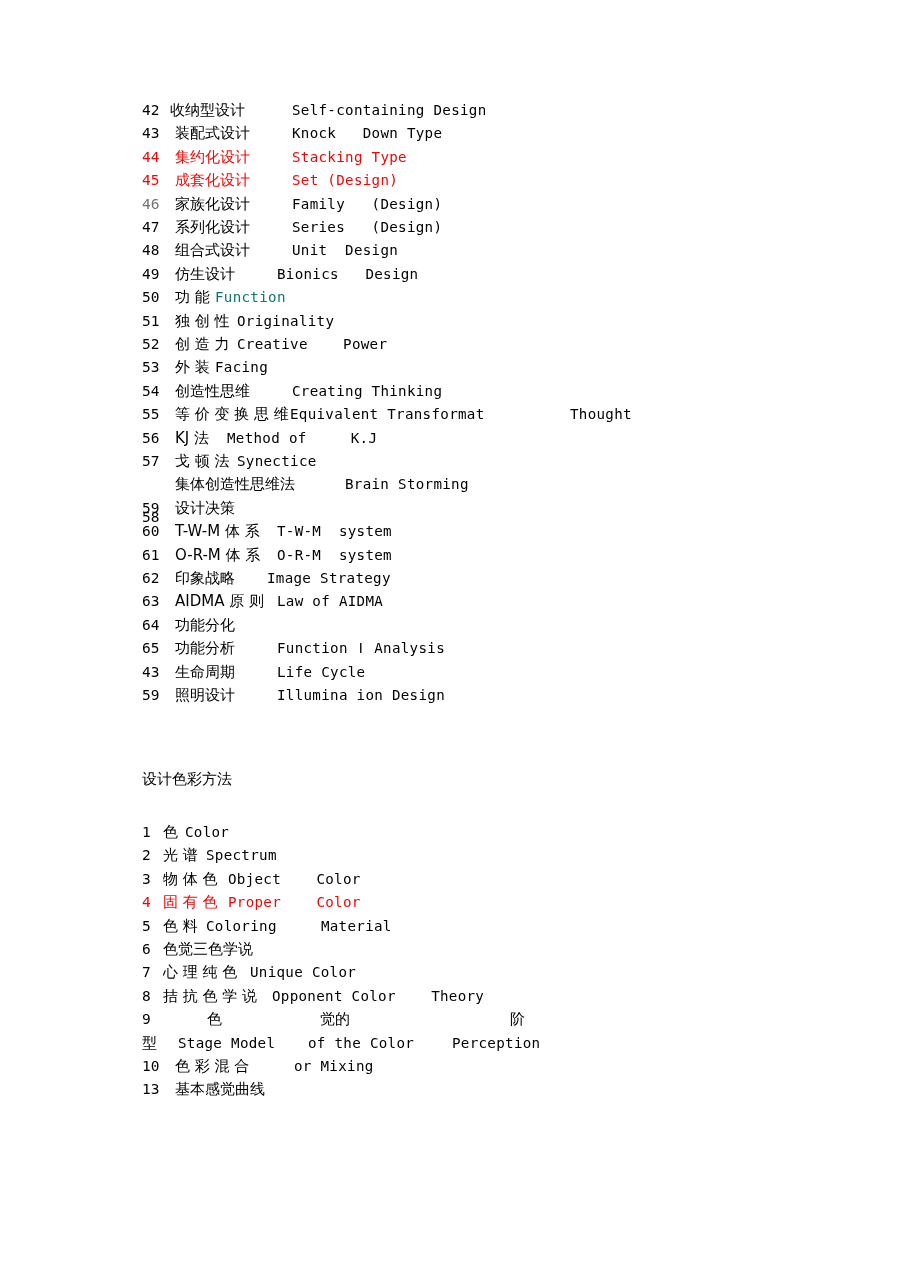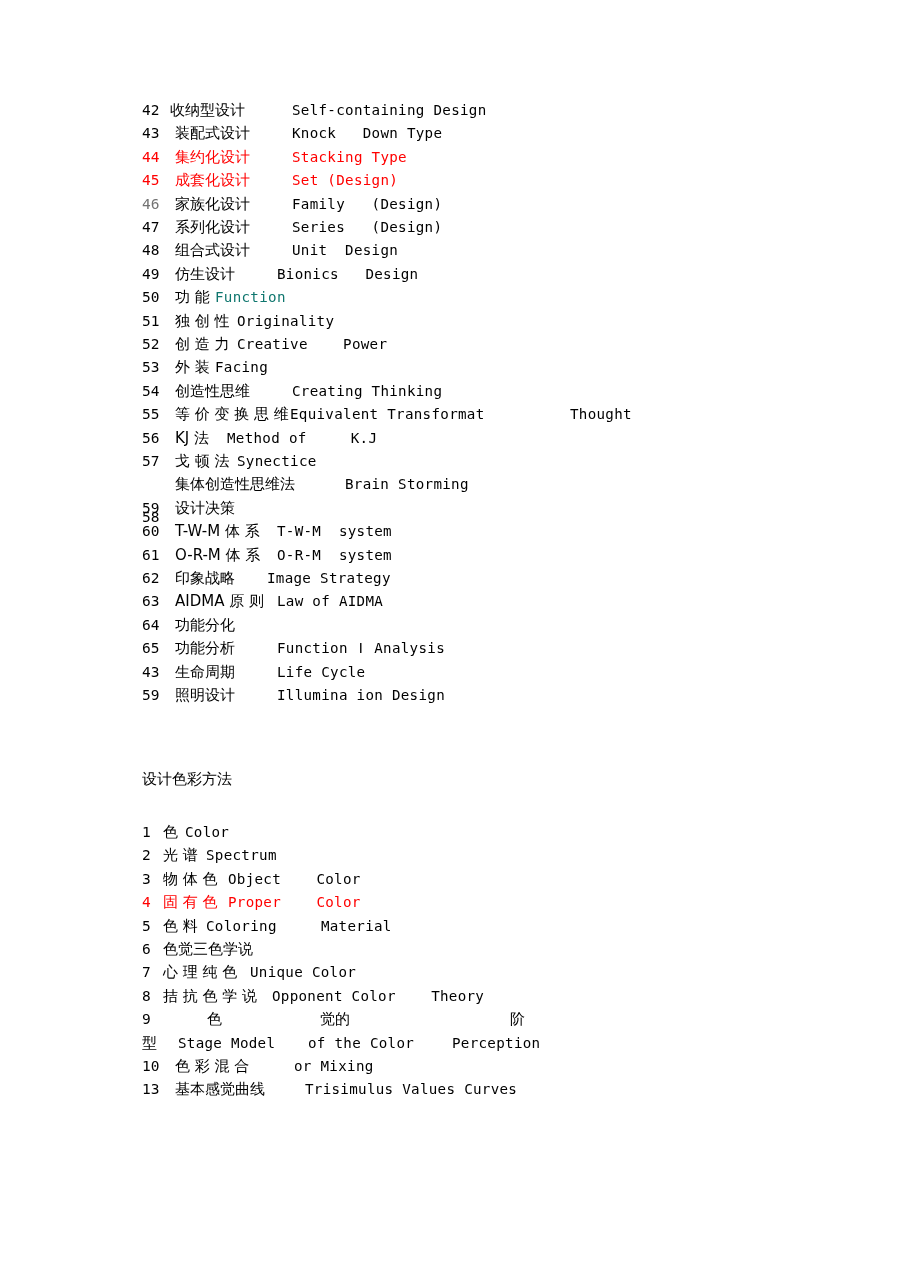--- a/index.html
+++ b/index.html
@@ -100,15 +100,15 @@
       <div class="row" style="top: 844.4px;"><span class="num" style="color: rgb(0, 0, 0);">2</span><span class="cn" style="left: 163px; color: rgb(0, 0, 0);">光 谱</span><span class="en" style="left: 206px; color: rgb(0, 0, 0);">Spectrum</span></div>
       <div class="row" style="top: 867.8px;"><span class="num" style="color: rgb(0, 0, 0);">3</span><span class="cn" style="left: 163px; color: rgb(0, 0, 0);">物 体 色</span><span class="en" style="left: 228px; color: rgb(0, 0, 0);">Object    Color</span></div>
       <div class="row" style="top: 891.2px;"><span class="num" style="color: rgb(255, 0, 0);">4</span><span class="cn" style="left: 163px; color: rgb(255, 0, 0);">固 有 色</span><span class="en" style="left: 228px; color: rgb(255, 0, 0);">Proper    Color</span></div>
       <div class="row" style="top: 914.6px;"><span class="num" style="color: rgb(0, 0, 0);">5</span><span class="cn" style="left: 163px; color: rgb(0, 0, 0);">色 料</span><span class="en" style="left: 206px; color: rgb(0, 0, 0);">Coloring     Material</span></div>
       <div class="row" style="top: 938px;"><span class="num" style="color: rgb(0, 0, 0);">6</span><span class="cn" style="left: 163px; color: rgb(0, 0, 0);">色觉三色学说</span></div>
       <div class="row" style="top: 961.4px;"><span class="num" style="color: rgb(0, 0, 0);">7</span><span class="cn" style="left: 163px; color: rgb(0, 0, 0);">心 理 纯 色</span><span class="en" style="left: 250px; color: rgb(0, 0, 0);">Unique Color</span></div>
       <div class="row" style="top: 984.8px;"><span class="num" style="color: rgb(0, 0, 0);">8</span><span class="cn" style="left: 163px; color: rgb(0, 0, 0);">拮 抗 色 学 说</span><span class="en" style="left: 272px; color: rgb(0, 0, 0);">Opponent Color    Theory</span></div>
       <div class="row" style="top: 1008.2px;"><span class="num">9</span><span class="cn" style="left: 207px;">色</span><span class="cn" style="left: 320px;">觉的</span><span class="cn" style="left: 510px;">阶</span></div>
       <div class="row" style="top: 1031.6px;"><span class="cn" style="left: 142px;">型</span><span class="en" style="left: 178px;">Stage Model</span><span class="en" style="left: 308px;">of the Color</span><span class="en" style="left: 452px;">Perception</span></div>
       <div class="row" style="top: 1055px;"><span class="num" style="color: rgb(0, 0, 0);">10</span><span class="cn" style="left: 175px; color: rgb(0, 0, 0);">色 彩 混 合</span><span class="en" style="left: 294px; color: rgb(0, 0, 0);">or Mixing</span></div>
-      <div class="row" style="top: 1078.4px;"><span class="num" style="color: rgb(0, 0, 0);">13</span><span class="cn" style="left: 175px; color: rgb(0, 0, 0);">基本感觉曲线</span><span class="en" style="left: 305px; color: rgb(0, 0, 0);">Trisimulus Values Curves</span></div>
+      <div class="row" style="top: 1078.4px;"><span class="num" style="color: rgb(0, 0, 0);">13</span><span class="cn" style="left: 175px; color: rgb(0, 0, 0);">基本感觉曲线</span></div>
     </div>
 </div>
 
 </body></html>

